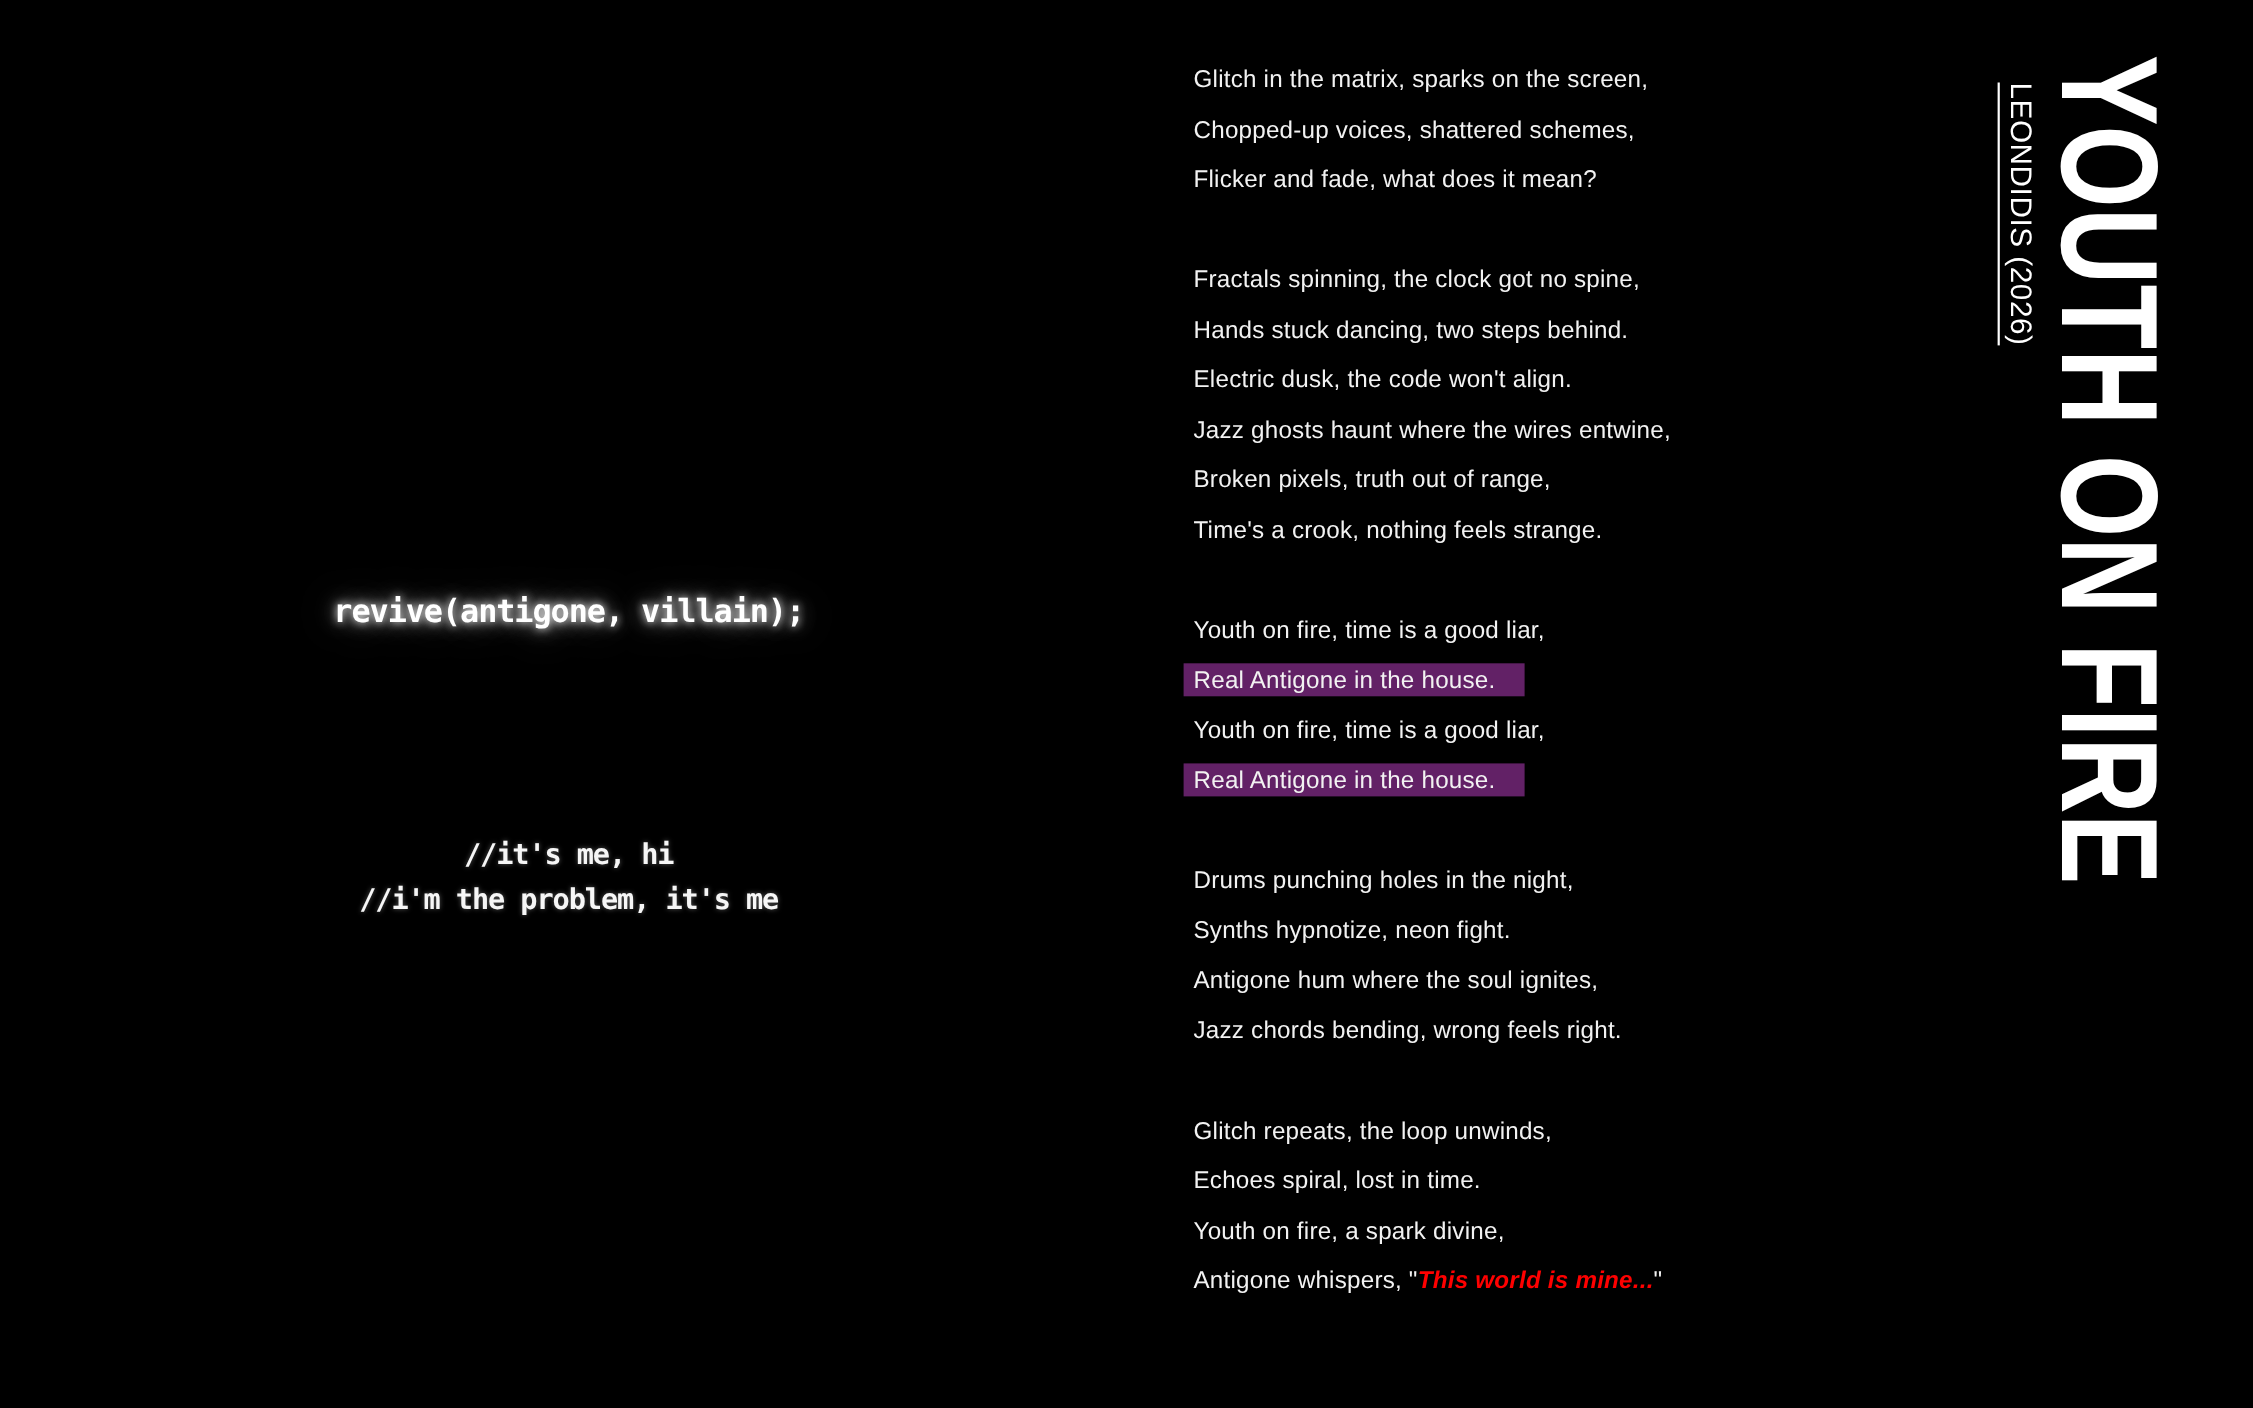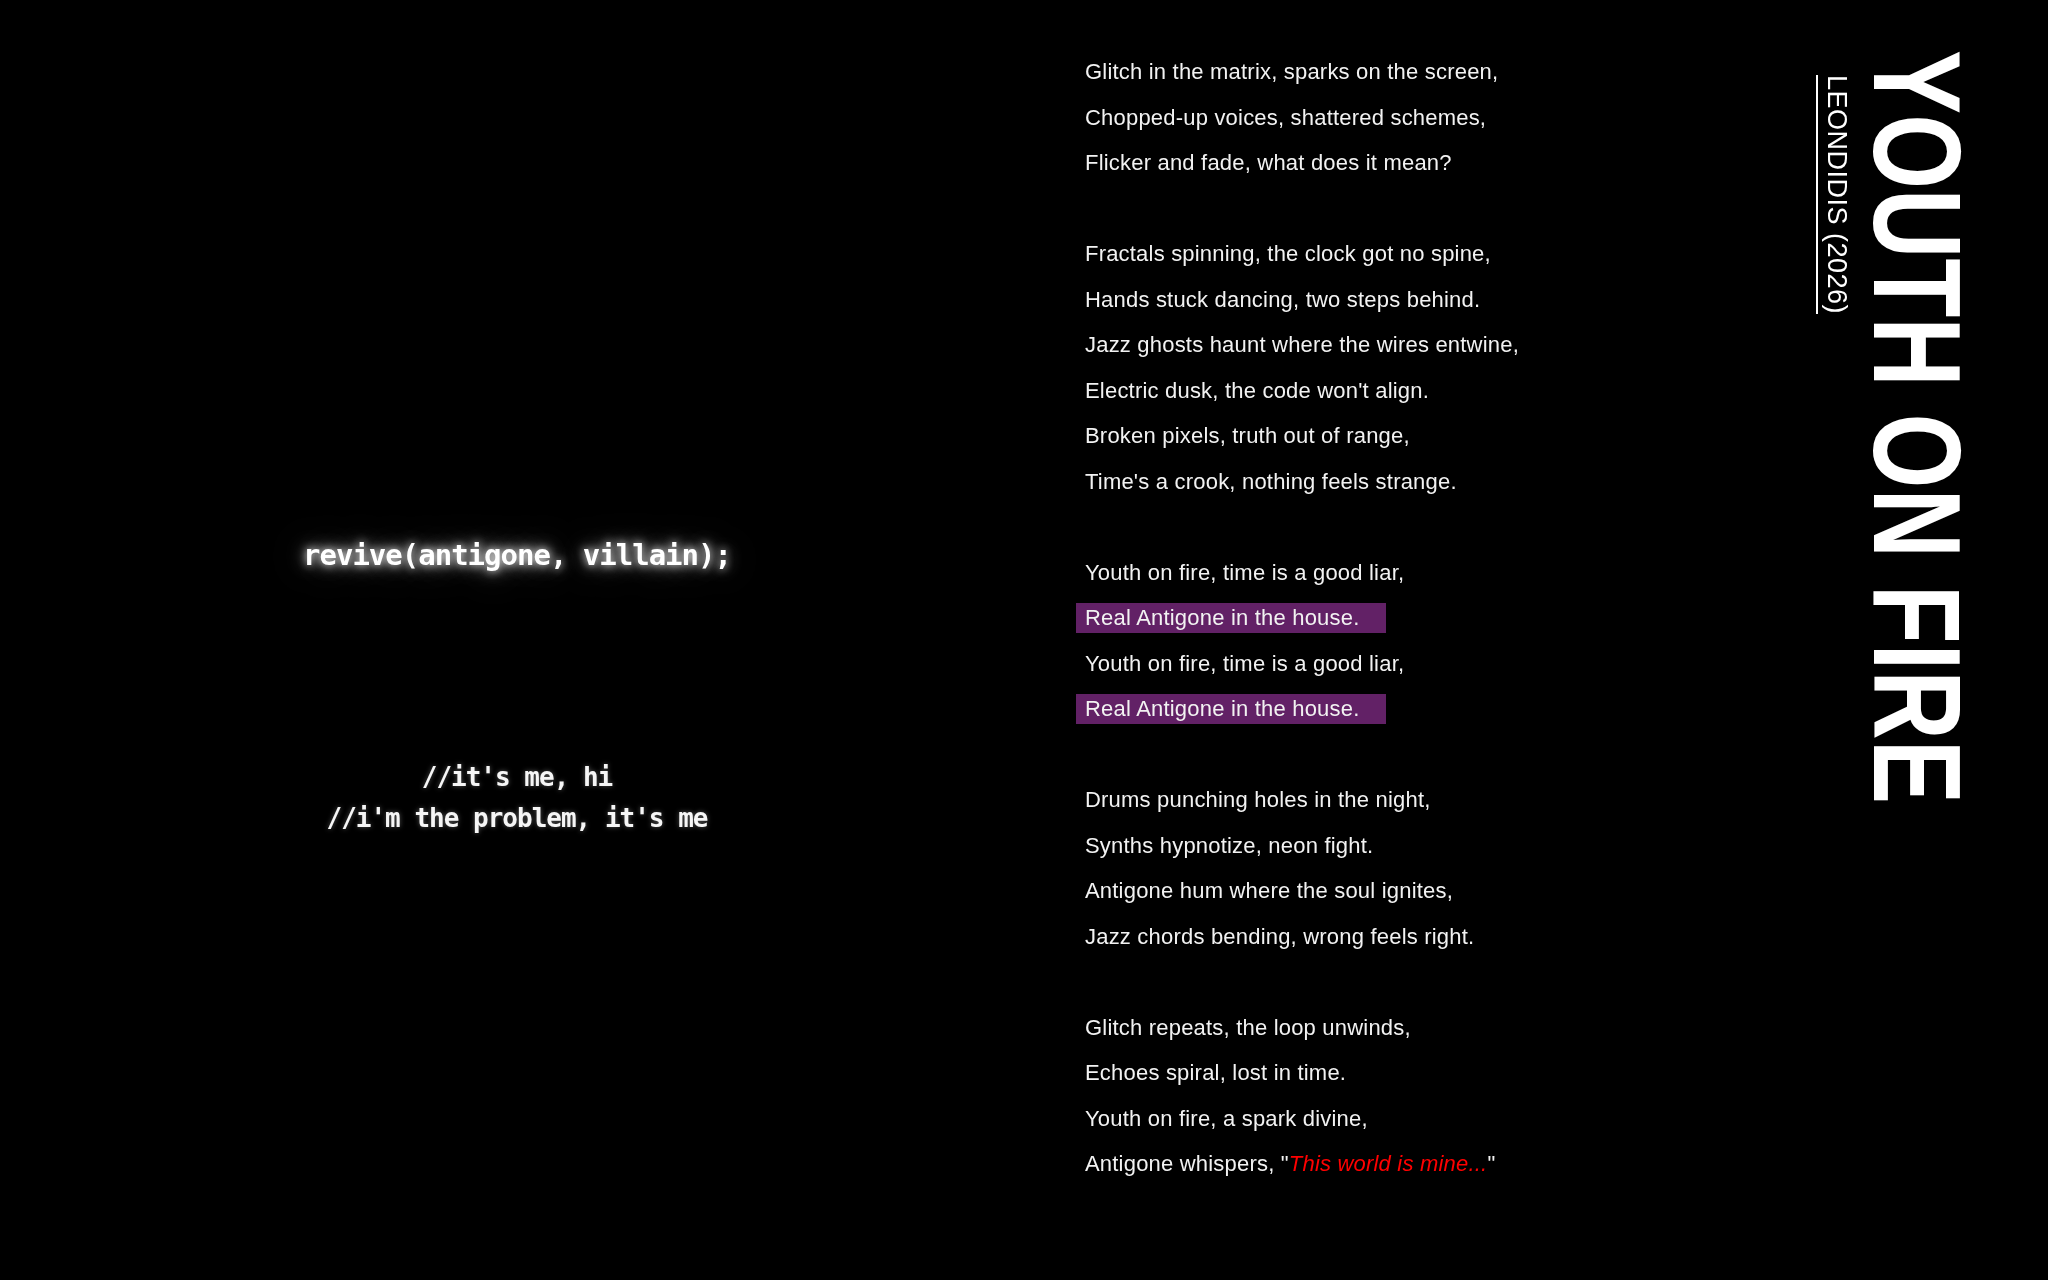--- a/index.html
+++ b/index.html
@@ -31,21 +31,21 @@
     letter-spacing:.2px;white-space:nowrap;
   }
   .stanza{margin:0 0 45.5px 0;}
   .lyric-line span{display:inline;}
   .highlight{
     background:var(--highlight,#622166);
     padding:2px 26px 3px 9px;margin-left:-9px;
   }
   .accent-red{
     color:var(--accent,#ff0000);
-    font-weight:normal;font-style:italic;
+    font-weight:bold;font-style:italic;
   }
 
   
   .artist{
     position:absolute;top:75px;right:196px;
     writing-mode:vertical-rl;
     font-size:27px;letter-spacing:.5px;color:#fff;
     border-left:2px solid #fff;padding-left:3px;
   }
   .album-title{
@@ -70,22 +70,22 @@
 
   <section class="lyrics" id="lyrics">
       <div class="stanza">
         <div class="lyric-line"><span>Glitch in the matrix, sparks on the screen,</span></div>
         <div class="lyric-line"><span>Chopped-up voices, shattered schemes,</span></div>
         <div class="lyric-line"><span>Flicker and fade, what does it mean?</span></div>
       </div>
       <div class="stanza">
         <div class="lyric-line"><span>Fractals spinning, the clock got no spine,</span></div>
         <div class="lyric-line"><span>Hands stuck dancing, two steps behind.</span></div>
+        <div class="lyric-line"><span>Electric dusk, the code won't align.</span></div>
         <div class="lyric-line"><span>Jazz ghosts haunt where the wires entwine,</span></div>
-        <div class="lyric-line"><span>Electric dusk, the code won't align.</span></div>
         <div class="lyric-line"><span>Broken pixels, truth out of range,</span></div>
         <div class="lyric-line"><span>Time's a crook, nothing feels strange.</span></div>
       </div>
       <div class="stanza">
         <div class="lyric-line"><span>Youth on fire, time is a good liar,</span></div>
         <div class="lyric-line"><span class="highlight">Real Antigone in the house.</span></div>
         <div class="lyric-line"><span>Youth on fire, time is a good liar,</span></div>
         <div class="lyric-line"><span class="highlight">Real Antigone in the house.</span></div>
       </div>
       <div class="stanza">

